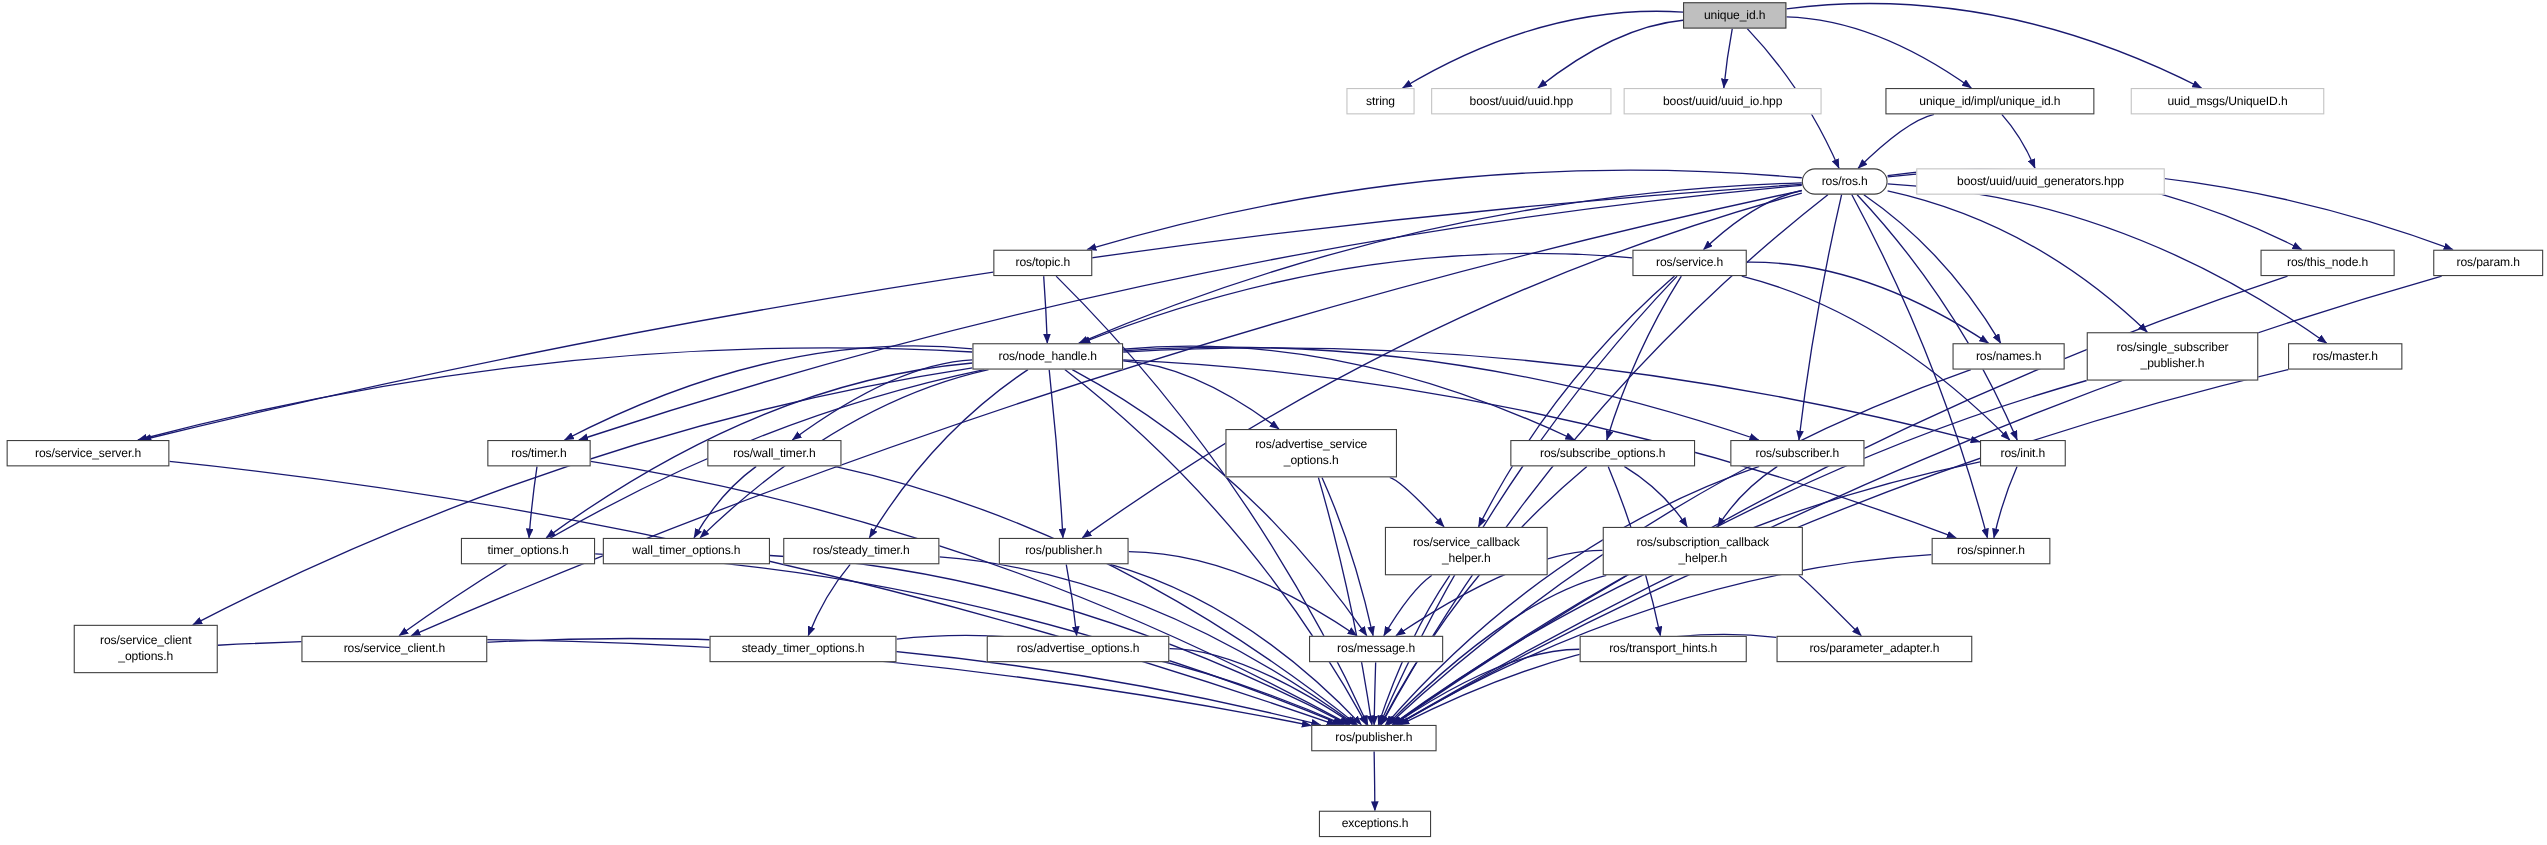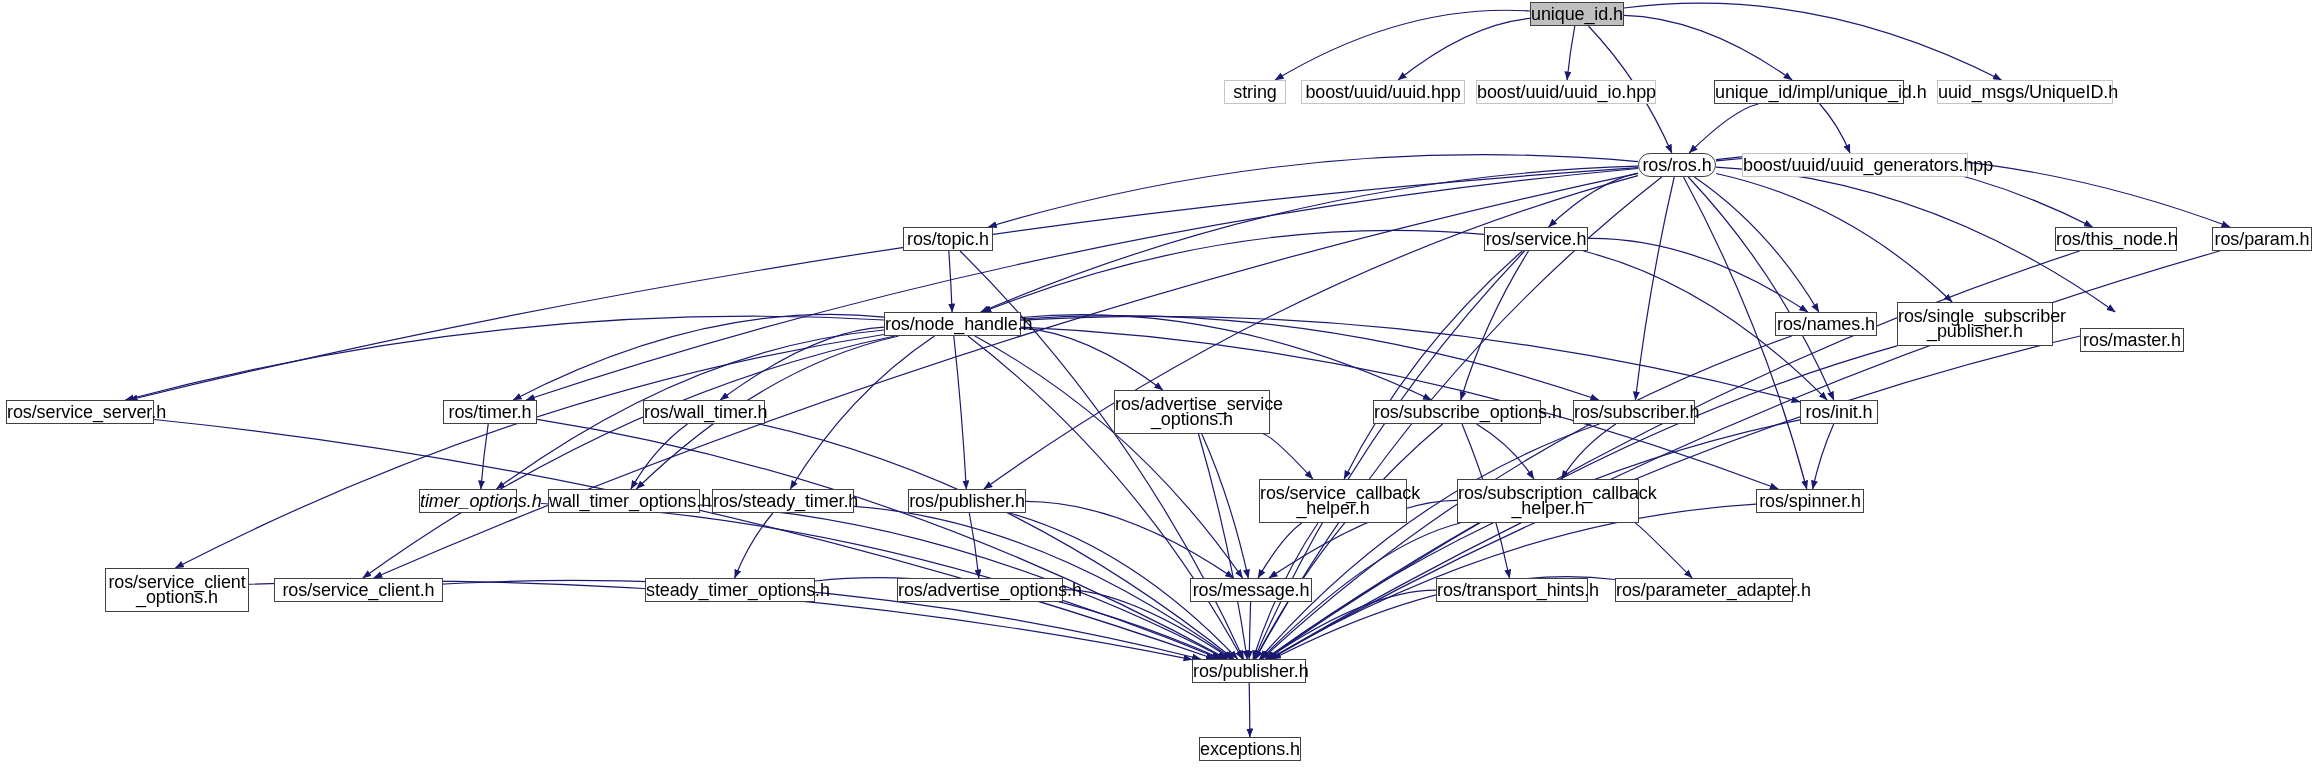--- a/index.html
+++ b/index.html
@@ -27,21 +27,21 @@
   .node {
     position: absolute;
     box-sizing: border-box;
     display: flex;
     align-items: center;
     justify-content: center;
     text-align: center;
     background: #ffffff;
     border: 1px solid #c4c4c4;
     color: #000000;
-    font-size: 18px;
+    font-size: 11px;
     line-height: 15px;
     white-space: pre-line;
     letter-spacing: -0.1px;
     z-index: 5;
   }
   .node.strong {
     border: 1.5px solid #404040;
   }
   .node.root {
     background: #bfbfbf;
@@ -166,39 +166,39 @@
       <div class="node strong" style="left: 1638px; top: 153px; width: 78px; height: 24px; border-radius: 12px;"><span class="node-label">ros/ros.h</span></div>
       <div class="node " style="left: 1742px; top: 153px; width: 226px; height: 24px;"><span class="node-label">boost/uuid/uuid_generators.hpp</span></div>
       <div class="node strong" style="left: 903px; top: 227px; width: 90px; height: 24px;"><span class="node-label">ros/topic.h</span></div>
       <div class="node strong" style="left: 1484px; top: 227px; width: 104px; height: 24px;"><span class="node-label">ros/service.h</span></div>
       <div class="node strong" style="left: 2055px; top: 227px; width: 122px; height: 24px;"><span class="node-label">ros/this_node.h</span></div>
       <div class="node strong" style="left: 2212px; top: 227px; width: 100px; height: 24px;"><span class="node-label">ros/param.h</span></div>
       <div class="node strong" style="left: 884px; top: 312px; width: 137px; height: 24px;"><span class="node-label">ros/node_handle.h</span></div>
       <div class="node strong" style="left: 1775px; top: 312px; width: 102px; height: 24px;"><span class="node-label">ros/names.h</span></div>
       <div class="node strong" style="left: 1897px; top: 302px; width: 156px; height: 44px;"><span class="node-label">ros/single_subscriber
 _publisher.h</span></div>
-      <div class="node strong" style="left: 2080px; top: 312px; width: 104px; height: 24px; margin-top: 16px;"><span class="node-label">ros/master.h</span></div>
+      <div class="node strong" style="left: 2080px; top: 312px; width: 104px; height: 24px;"><span class="node-label">ros/master.h</span></div>
       <div class="node strong" style="left: 6px; top: 400px; width: 148px; height: 24px;"><span class="node-label">ros/service_server.h</span></div>
       <div class="node strong" style="left: 443px; top: 400px; width: 94px; height: 24px;"><span class="node-label">ros/timer.h</span></div>
       <div class="node strong" style="left: 643px; top: 400px; width: 122px; height: 24px;"><span class="node-label">ros/wall_timer.h</span></div>
       <div class="node strong" style="left: 1114px; top: 390px; width: 156px; height: 44px;"><span class="node-label">ros/advertise_service
 _options.h</span></div>
       <div class="node strong" style="left: 1373px; top: 400px; width: 168px; height: 24px;"><span class="node-label">ros/subscribe_options.h</span></div>
       <div class="node strong" style="left: 1573px; top: 400px; width: 122px; height: 24px;"><span class="node-label">ros/subscriber.h</span></div>
       <div class="node strong" style="left: 1800px; top: 400px; width: 78px; height: 24px;"><span class="node-label">ros/init.h</span></div>
-      <div class="node strong" style="left: 419px; top: 489px; width: 98px; height: 24px; font-style: italic;"><span class="node-label">timer_options.h</span></div>
+      <div class="node strong" style="left: 419px; top: 489px; width: 122px; height: 24px;"><span class="node-label">timer_options.h</span></div>
       <div class="node strong" style="left: 548px; top: 489px; width: 152px; height: 24px;"><span class="node-label">wall_timer_options.h</span></div>
       <div class="node strong" style="left: 712px; top: 489px; width: 142px; height: 24px;"><span class="node-label">ros/steady_timer.h</span></div>
       <div class="node strong" style="left: 908px; top: 489px; width: 118px; height: 24px;"><span class="node-label">ros/publisher.h</span></div>
       <div class="node strong" style="left: 1259px; top: 479px; width: 148px; height: 44px;"><span class="node-label">ros/service_callback
 _helper.h</span></div>
       <div class="node strong" style="left: 1457px; top: 479px; width: 182px; height: 44px;"><span class="node-label">ros/subscription_callback
 _helper.h</span></div>
       <div class="node strong" style="left: 1756px; top: 489px; width: 108px; height: 24px;"><span class="node-label">ros/spinner.h</span></div>
-      <div class="node strong" style="left: 67px; top: 568px; width: 144px; height: 44px; margin-left: 38px;"><span class="node-label">ros/service_client
+      <div class="node strong" style="left: 67px; top: 568px; width: 131px; height: 44px;"><span class="node-label">ros/service_client
 _options.h</span></div>
       <div class="node strong" style="left: 274px; top: 578px; width: 169px; height: 24px;"><span class="node-label">ros/service_client.h</span></div>
       <div class="node strong" style="left: 645px; top: 578px; width: 170px; height: 24px;"><span class="node-label">steady_timer_options.h</span></div>
       <div class="node strong" style="left: 897px; top: 578px; width: 166px; height: 24px;"><span class="node-label">ros/advertise_options.h</span></div>
       <div class="node strong" style="left: 1190px; top: 578px; width: 122px; height: 24px;"><span class="node-label">ros/message.h</span></div>
       <div class="node strong" style="left: 1436px; top: 578px; width: 152px; height: 24px; justify-content: center;"><span class="node-label">ros/transport_hints.h</span></div>
       <div class="node strong" style="left: 1615px; top: 578px; width: 178px; height: 24px;"><span class="node-label">ros/parameter_adapter.h</span></div>
       <div class="node strong" style="left: 1192px; top: 659px; width: 114px; height: 24px;"><span class="node-label">ros/publisher.h</span></div>
       <div class="node strong" style="left: 1199px; top: 737px; width: 102px; height: 24px;"><span class="node-label">exceptions.h</span></div>
     </div>

